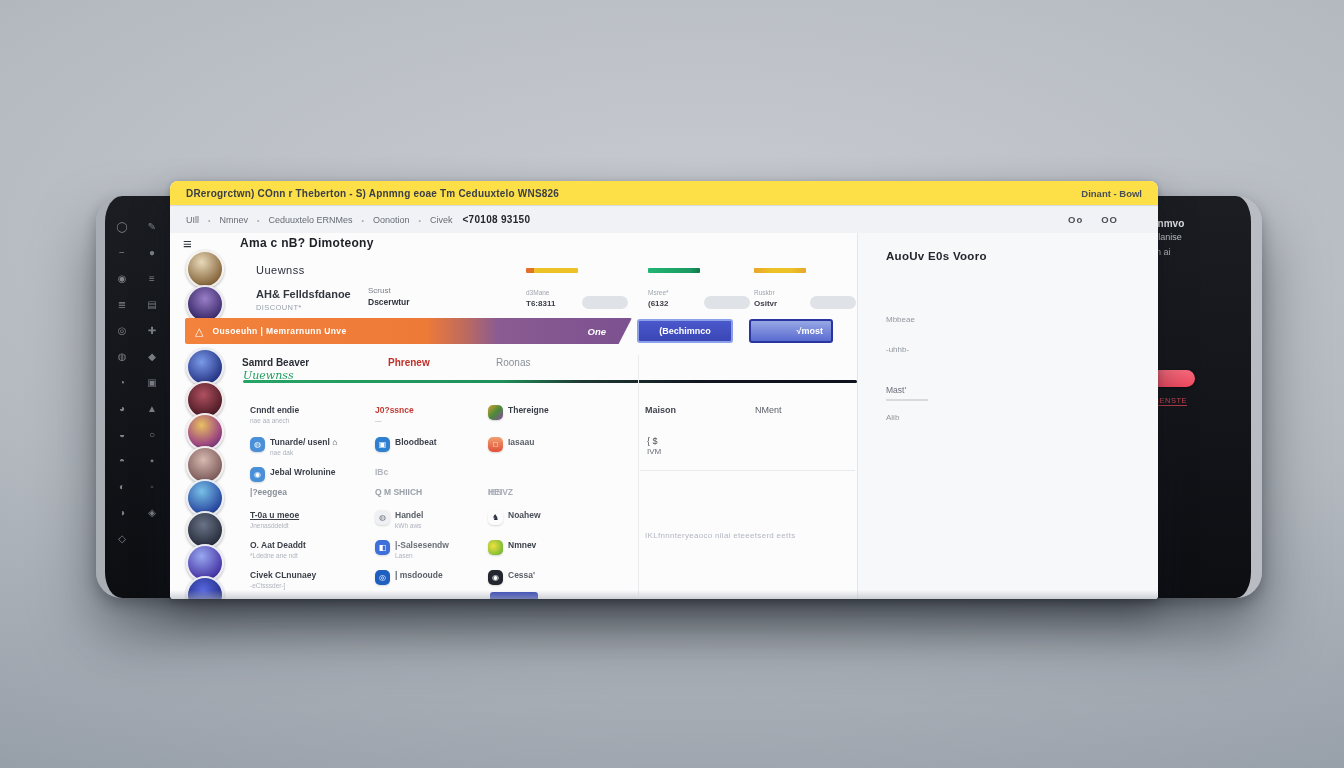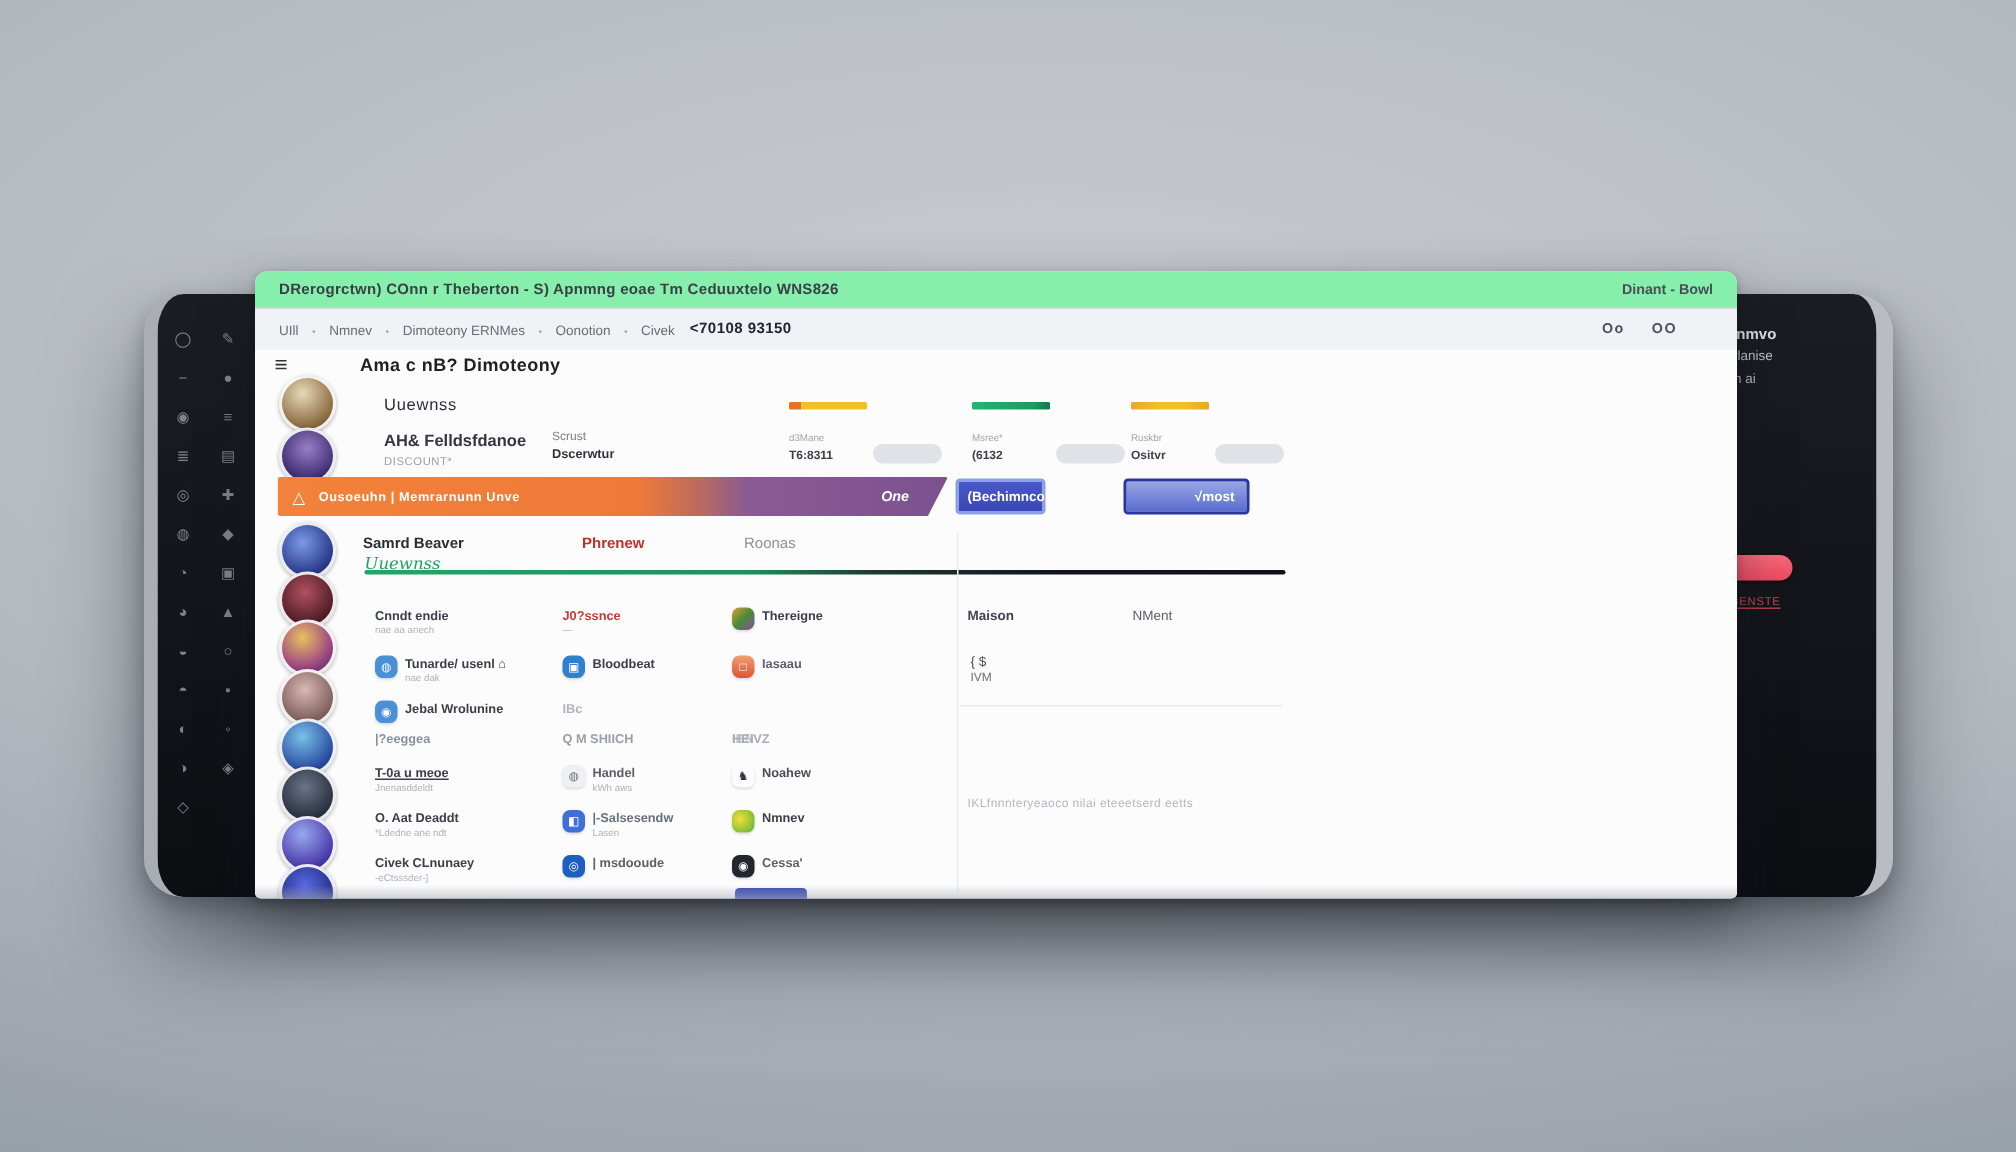--- a/index.html
+++ b/index.html
@@ -21,21 +21,21 @@
   .dr-line3{font-size:9px;margin-top:5px;color:#b6bac2;}
   .dr-button{position:absolute;left:2px;top:152px;width:56px;height:17px;border-radius:9px;
     background:linear-gradient(180deg,#f86a7c,#ef4a60);box-shadow:0 1px 3px rgba(0,0,0,.5);cursor:pointer;}
   .dr-link{position:absolute;left:6px;top:178px;font-size:7.5px;color:#cc4454;border-bottom:1px solid #b43a4a;letter-spacing:.5px;}
   
   .window{position:absolute;left:170px;top:181px;width:988px;height:418px;background:#fbfbfd;
     border-radius:8px 8px 4px 4px;overflow:hidden;
     box-shadow:0 18px 38px rgba(18,23,31,.4),0 2px 6px rgba(18,23,31,.28);}
   .window::after{content:"";position:absolute;left:0;right:0;bottom:0;height:9px;
     background:linear-gradient(180deg,rgba(168,173,181,0) 0%,rgba(168,173,181,.55) 100%);pointer-events:none;}
-  .titlebar{height:24px;background:#86efac;display:flex;align-items:center;padding:0 16px;border-bottom:1px solid #d7d9de;}
+  .titlebar{height:24px;background:#fde047;display:flex;align-items:center;padding:0 16px;border-bottom:1px solid #d7d9de;}
   .tb-title{font-size:10px;font-weight:bold;color:#3a3e46;letter-spacing:.2px;white-space:nowrap;}
   .tb-right{margin-left:auto;font-size:9.5px;color:#4a4e56;font-weight:bold;}
   .menubar{height:27px;background:#f1f2f5;display:flex;align-items:center;padding:0 16px;border-bottom:1px solid #e0e2e7;}
   .menu-items{display:flex;align-items:center;}
   .menu-item{font-size:9px;color:#676c75;cursor:pointer;white-space:nowrap;}
   .menu-item + .menu-item::before{content:"•";color:#a8adb5;margin:0 9px;font-size:7px;}
   .menu-code{font-size:10px;font-weight:bold;color:#23262c;margin-left:10px;letter-spacing:.3px;}
   .menu-icons{margin-left:auto;display:flex;gap:18px;margin-right:24px;}
   .mi{font-size:9.5px;font-weight:bold;color:#4b4f57;letter-spacing:1px;cursor:pointer;}
   .content{position:absolute;top:52px;left:0;right:0;bottom:0;background:#fcfcfd;}
@@ -63,21 +63,21 @@
   .stat-value{position:absolute;left:4px;top:31px;font-size:8px;color:#3c4048;font-weight:bold;}
   .stat-pill{position:absolute;left:60px;top:28px;width:46px;height:13px;border-radius:7px;background:#dfe2e7;cursor:pointer;}
   
   .banner{position:absolute;left:15px;top:85px;width:447px;height:26px;border-radius:2px;
     display:flex;align-items:center;padding:0 12px 0 10px;box-sizing:border-box;
     background:linear-gradient(90deg,#f2823c 0%,#ee7a38 54%,#bb6a60 63%,#8a5b92 70%,#7c5190 100%);
     clip-path:polygon(0 0,100% 0,97% 100%,0 100%);}
   .warn-icon{color:#fff;font-size:11px;font-weight:bold;margin-right:9px;}
   .banner-msg{color:#fff;font-size:8.5px;font-weight:bold;letter-spacing:.4px;white-space:nowrap;}
   .banner-badge{position:absolute;right:26px;color:#fff;font-size:9.5px;font-weight:bold;font-style:italic;}
-  .btn-primary{position:absolute;left:467px;top:86px;width:60px;height:24px;border-radius:3px;
+  .btn-primary{position:absolute;left:467px;top:86px;width:96px;height:24px;border-radius:3px;
     background:linear-gradient(180deg,#4a58cc,#3a46b4);border:2px solid #8aa0e8;color:#fff;
     font-family:inherit;font-size:9px;font-weight:bold;cursor:pointer;box-sizing:border-box;}
   .btn-secondary{position:absolute;left:579px;top:86px;width:84px;height:24px;border-radius:3px;
     background:linear-gradient(180deg,#97a7e5,#5a6cd0);border:2px solid #2a36a0;color:#fff;
     font-family:inherit;font-size:9px;font-weight:bold;text-align:right;padding-right:8px;cursor:pointer;box-sizing:border-box;}
   
   .tabs{position:absolute;left:72px;top:124px;height:16px;}
   .tab{position:absolute;top:0;font-size:10px;font-weight:bold;white-space:nowrap;cursor:pointer;}
   .tab:nth-of-type(1){left:0}.tab:nth-of-type(2){left:146px}.tab:nth-of-type(3){left:254px;font-weight:normal}
   .tab-underline{position:absolute;left:73px;top:147px;width:614px;height:3px;border-radius:2px;
@@ -165,21 +165,21 @@
     <div class="titlebar">
       <span class="tb-title">DRerogrctwn) COnn r Theberton - S) Apnmng eoae Tm Ceduuxtelo WNS826</span>
       <span class="tb-right">Dinant - Bowl</span>
     </div>
 
     <div class="menubar">
       <span class="menu-items">
 
       <span class="menu-item">UIll</span>
           <span class="menu-item">Nmnev</span>
-          <span class="menu-item">Dimoteony ERNMes</span>
+          <span class="menu-item">Ceduuxtelo ERNMes</span>
           <span class="menu-item">Oonotion</span>
           <span class="menu-item">Civek</span>
         </span>
       <span class="menu-code">&lt;70108 93150</span>
       <span class="menu-icons">
         <span class="mi">Oo</span>
         <span class="mi">OO</span>
       </span>
     </div>
 
@@ -424,17 +424,28 @@
         </div>
 
       <div class="vdiv"></div>
       <span class="mid-h1">Maison</span>
       <span class="mid-h2">NMent</span>
       <span class="mid-v1">{ $</span>
       <span class="mid-v2">IVM</span>
       <div class="mid-div"></div>
       <span class="mid-cap">IKLfnnnteryeaoco nilai eteeetserd eetts</span>
 
+      <div class="side-panel">
+        <div class="sp-title">AuoUv E0s Vooro</div>
+        <div class="sp-rows">
+
+        <div class="sp-row">Mbbeae</div>
+            <div class="sp-row">-uhhb-</div>
+            <div class="sp-row">Mast'</div>
+            <div class="sp-row">Alib</div>
+          </div>
+        <div class="sp-underline"></div>
+      </div>
 
       <div class="bottom-tab"></div>
     </div>
   </div>
 </div>
 
 </body></html>

